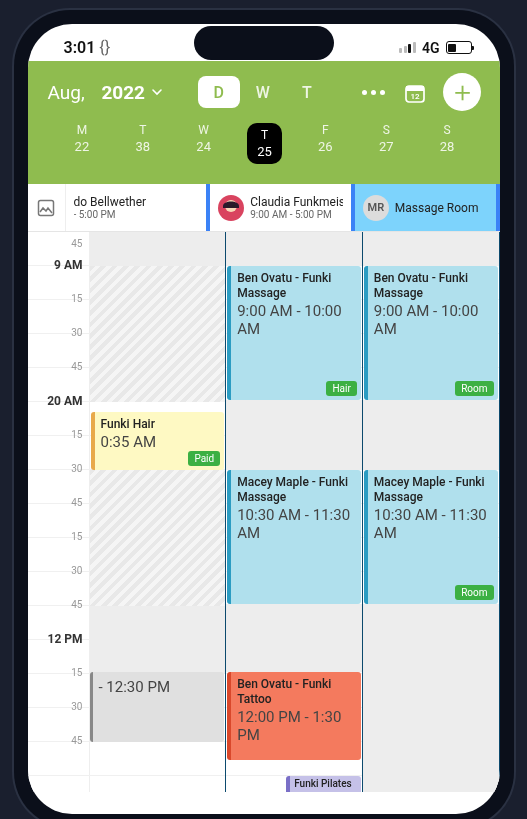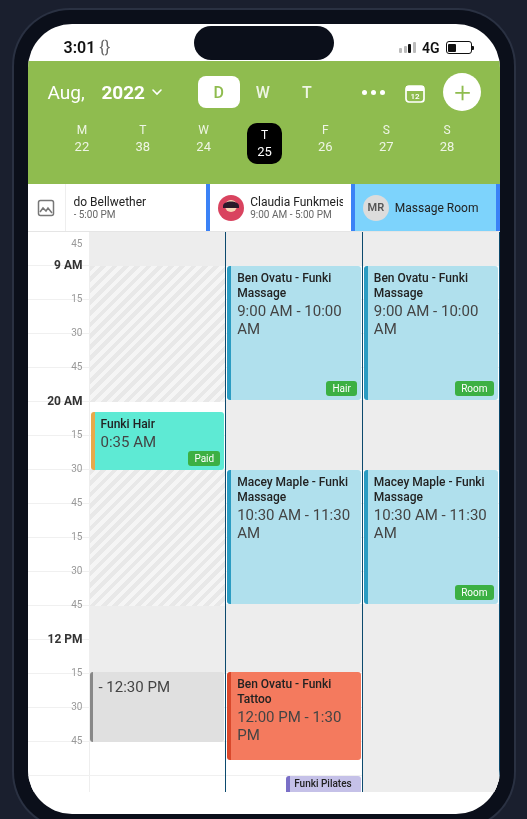--- a/index.html
+++ b/index.html
@@ -48,21 +48,21 @@
 .time-slot { height: 34px; position: relative; }
 .time-slot::after { content: ''; position: absolute; left: 0; right: -440px; bottom: 0; border-bottom: 1px solid #f0f0f0; }
 .time-label { position: absolute; right: 6px; top: -8px; font-size: 12px; color: #333; font-weight: 700; }
 .time-sub { position: absolute; right: 6px; top: -7px; font-size: 10px; color: #999; }
 .cal-col { flex: 1; position: relative; border-right: 1px solid #0c4a6e; }
 .event { position: absolute; left: 1px; right: 1px; border-radius: 3px; padding: 5px 6px; overflow: hidden; border-left: 4px solid; }
 .event-title { font-size: 12px; color: #222; font-weight: 500; line-height: 1.25; }
 .event-time { font-size: 15px; color: #444; margin-top: 1px; }
 .badge { position: absolute; bottom: 4px; right: 4px; background: #3cb043; color: #fff; font-size: 10px; padding: 2px 6px; border-radius: 3px; }
 .ev-blue { background: #b0e0ed; border-left-color: #2b9cc2; }
-.ev-orange { background: #5eead4; border-left-color: #e8a94a; }
+.ev-orange { background: #fef9c3; border-left-color: #e8a94a; }
 .ev-red { background: #f47a5e; border-left-color: #d9482b; }
 .ev-gray { background: #e0e0e0; border-left-color: #888; }
 .ev-purple { background: #c5c1e8; border-left-color: #7a6fc7; }
 .busy { position: absolute; left: 0; right: 0; background: #ededed; }
 .hatch { position: absolute; left: 0; right: 0; background-image: repeating-linear-gradient(-45deg, #f5f5f5, #f5f5f5 4px, #e8e8e8 4px, #e8e8e8 8px); }
 </style>
 </head>
 <body>
 
 <div class="phone-frame">

